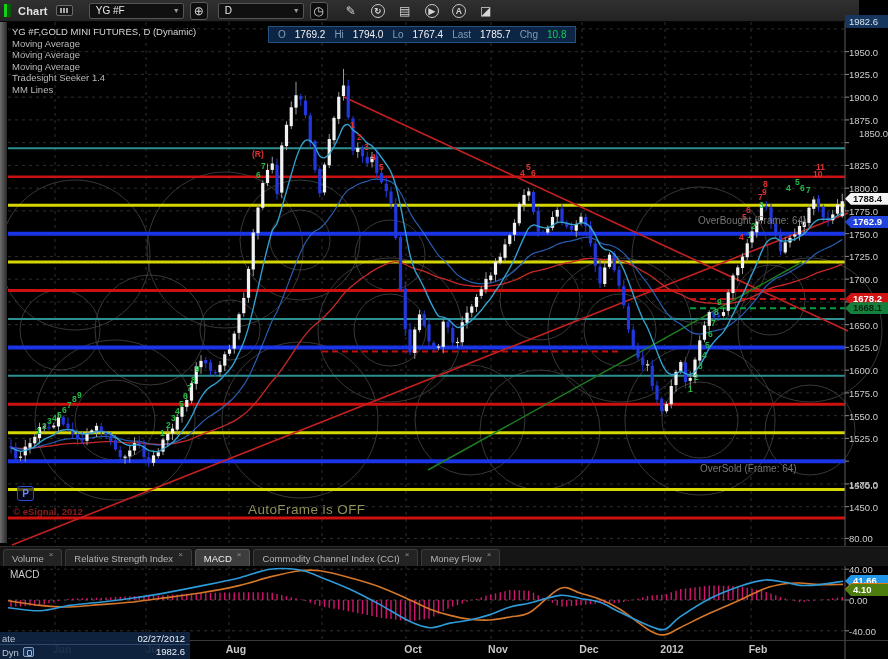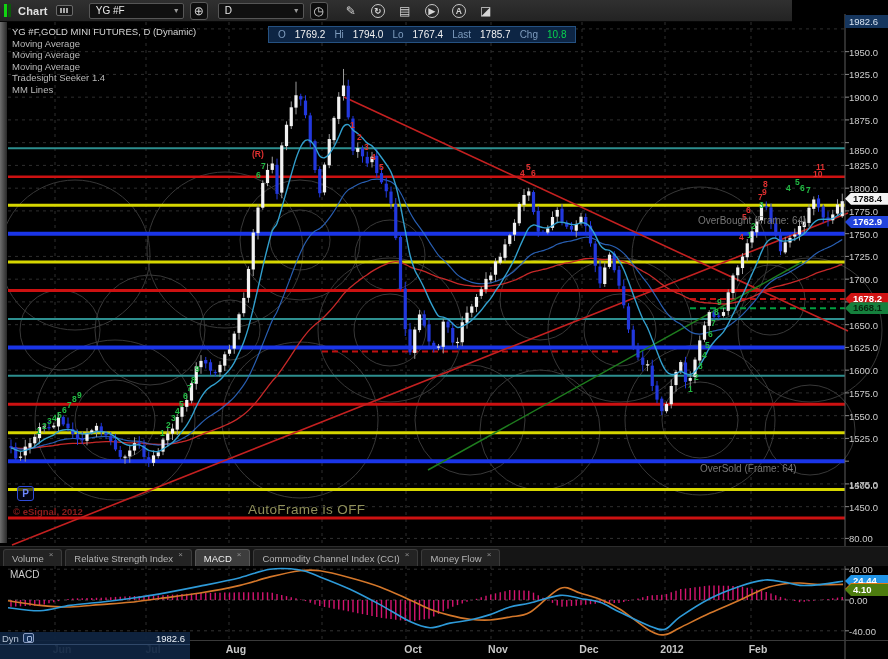--- a/index.html
+++ b/index.html
@@ -1,19 +1,19 @@
 <!DOCTYPE html>
 <html><head>
 <meta charset="utf-8">
 <style>
   html,body{margin:0;padding:0;background:#000;}
   *{box-sizing:border-box;font-family:"Liberation Sans",sans-serif;}
   .screen{position:relative;width:888px;height:659px;background:#000;overflow:hidden;}
   
-  .toolbar{position:absolute;left:0;top:0;width:792px;height:22px;background:linear-gradient(#303030,#232323);border-bottom:1px solid #070707;display:flex;align-items:center;gap:6px;padding:0 4px;}
+  .toolbar{position:absolute;left:0;top:0;width:859px;height:22px;background:linear-gradient(#303030,#232323);border-bottom:1px solid #070707;display:flex;align-items:center;gap:6px;padding:0 4px;}
   .tb-bars{width:8px;height:13px;display:flex;gap:1px;align-items:flex-end;}
   .tb-bars i{display:block;width:3px;height:13px;background:#11d411;}
   .tb-bars i:last-child{background:#0a5a0a;height:13px;}
   .tb-title{color:#e2e2e2;font-size:11px;font-weight:bold;letter-spacing:.2px;}
   .tb-badge{width:17px;height:11px;border:1px solid #6a6a6a;border-radius:2px;background:#1a1a1a;display:flex;align-items:center;justify-content:center;gap:1px;margin-left:2px;}
   .tb-badge i{display:block;width:2px;height:5px;background:#a8a8a8;}
   .combo{height:16px;background:#101010;border:1px solid #565656;border-radius:2px;color:#e8e8e8;font-size:10px;display:flex;align-items:center;justify-content:space-between;padding:0 3px 0 6px;margin-left:10px;}
   .combo .arr{color:#9a9a9a;font-size:7px;margin-left:6px;}
   .icon-btn{min-width:18px;height:18px;display:flex;align-items:center;justify-content:center;color:#d6d6d6;font-size:12px;border-radius:3px;}
   .icon-btn.pressed{background:#0d0d0d;border:1px solid #5a5a5a;}
@@ -825,21 +825,21 @@
     <span class="lb">Chg</span>
       <span class="chg">10.8</span>
   </div>
 
   <div class="ax-top-badge">1982.6</div>
   <div id="axis-labels">
       <div class="ax-label" style="top: 46.666px;">1950.0</div>
       <div class="ax-label" style="top: 69.416px;">1925.0</div>
       <div class="ax-label" style="top: 92.166px;">1900.0</div>
       <div class="ax-label" style="top: 114.916px;">1875.0</div>
-      <div class="ax-label" style="top: 145px;">1850.0</div>
+      <div class="ax-label" style="top: 128px; text-align: right;">1850.0</div>
       <div class="ax-label" style="top: 160.416px;">1825.0</div>
       <div class="ax-label" style="top: 183.166px;">1800.0</div>
       <div class="ax-label" style="top: 205.916px;">1775.0</div>
       <div class="ax-label" style="top: 228.666px;">1750.0</div>
       <div class="ax-label" style="top: 251.416px;">1725.0</div>
       <div class="ax-label" style="top: 274.166px;">1700.0</div>
       <div class="ax-label" style="top: 296.916px;">1675.0</div>
       <div class="ax-label" style="top: 319.666px;">1650.0</div>
       <div class="ax-label" style="top: 342.416px;">1625.0</div>
       <div class="ax-label" style="top: 365.166px;">1600.0</div>
@@ -882,36 +882,40 @@
         <span>Money Flow</span>
         <span class="x">×</span>
       </div>
     </div>
   <div class="macd-label">MACD</div>
   <div id="macd-axis">
       <div class="ax-label" style="top: 533.4px;">80.00</div>
       <div class="ax-label" style="top: 564.2px;">40.00</div>
       <div class="ax-label" style="top: 595px;">0.00</div>
       <div class="ax-label" style="top: 625.8px;">-40.00</div>
-      <div class="ax-badge" style="top: 575px; background: rgb(33, 149, 232); color: rgb(255, 255, 255);">24.44</div>
+      <div class="ax-badge" style="top: 575px; background: rgb(33, 149, 232); color: rgb(255, 255, 255);">41.66</div>
       <div class="ax-badge" style="top: 583px; background: rgb(224, 120, 24); color: rgb(255, 255, 255);">27.80</div>
       <div class="ax-badge" style="top: 584px; background: #4d7c0f; color: rgb(255, 255, 255);">4.10</div>
     </div>
 
   <div id="months">
       <div class="month" style="left: 62px;">Jun</div>
       <div class="month" style="left: 153px;">Jul</div>
       <div class="month" style="left: 236px;">Aug</div>
       <div class="month" style="left: 329px; margin-top: 26px;">Sep</div>
       <div class="month" style="left: 413px;">Oct</div>
       <div class="month" style="left: 498px;">Nov</div>
       <div class="month" style="left: 589px;">Dec</div>
       <div class="month" style="left: 672px;">2012</div>
       <div class="month" style="left: 758px;">Feb</div>
     </div>
 
   <div class="dwin">
     <div class="row">
+      <span>ate</span>
+      <span class="val">02/27/2012</span>
+    </div>
+    <div class="row">
       <span><span>Dyn</span><span class="lock"></span></span>
       <span class="val">1982.6</span>
     </div>
   </div>
 </div>
 
 </body></html>

